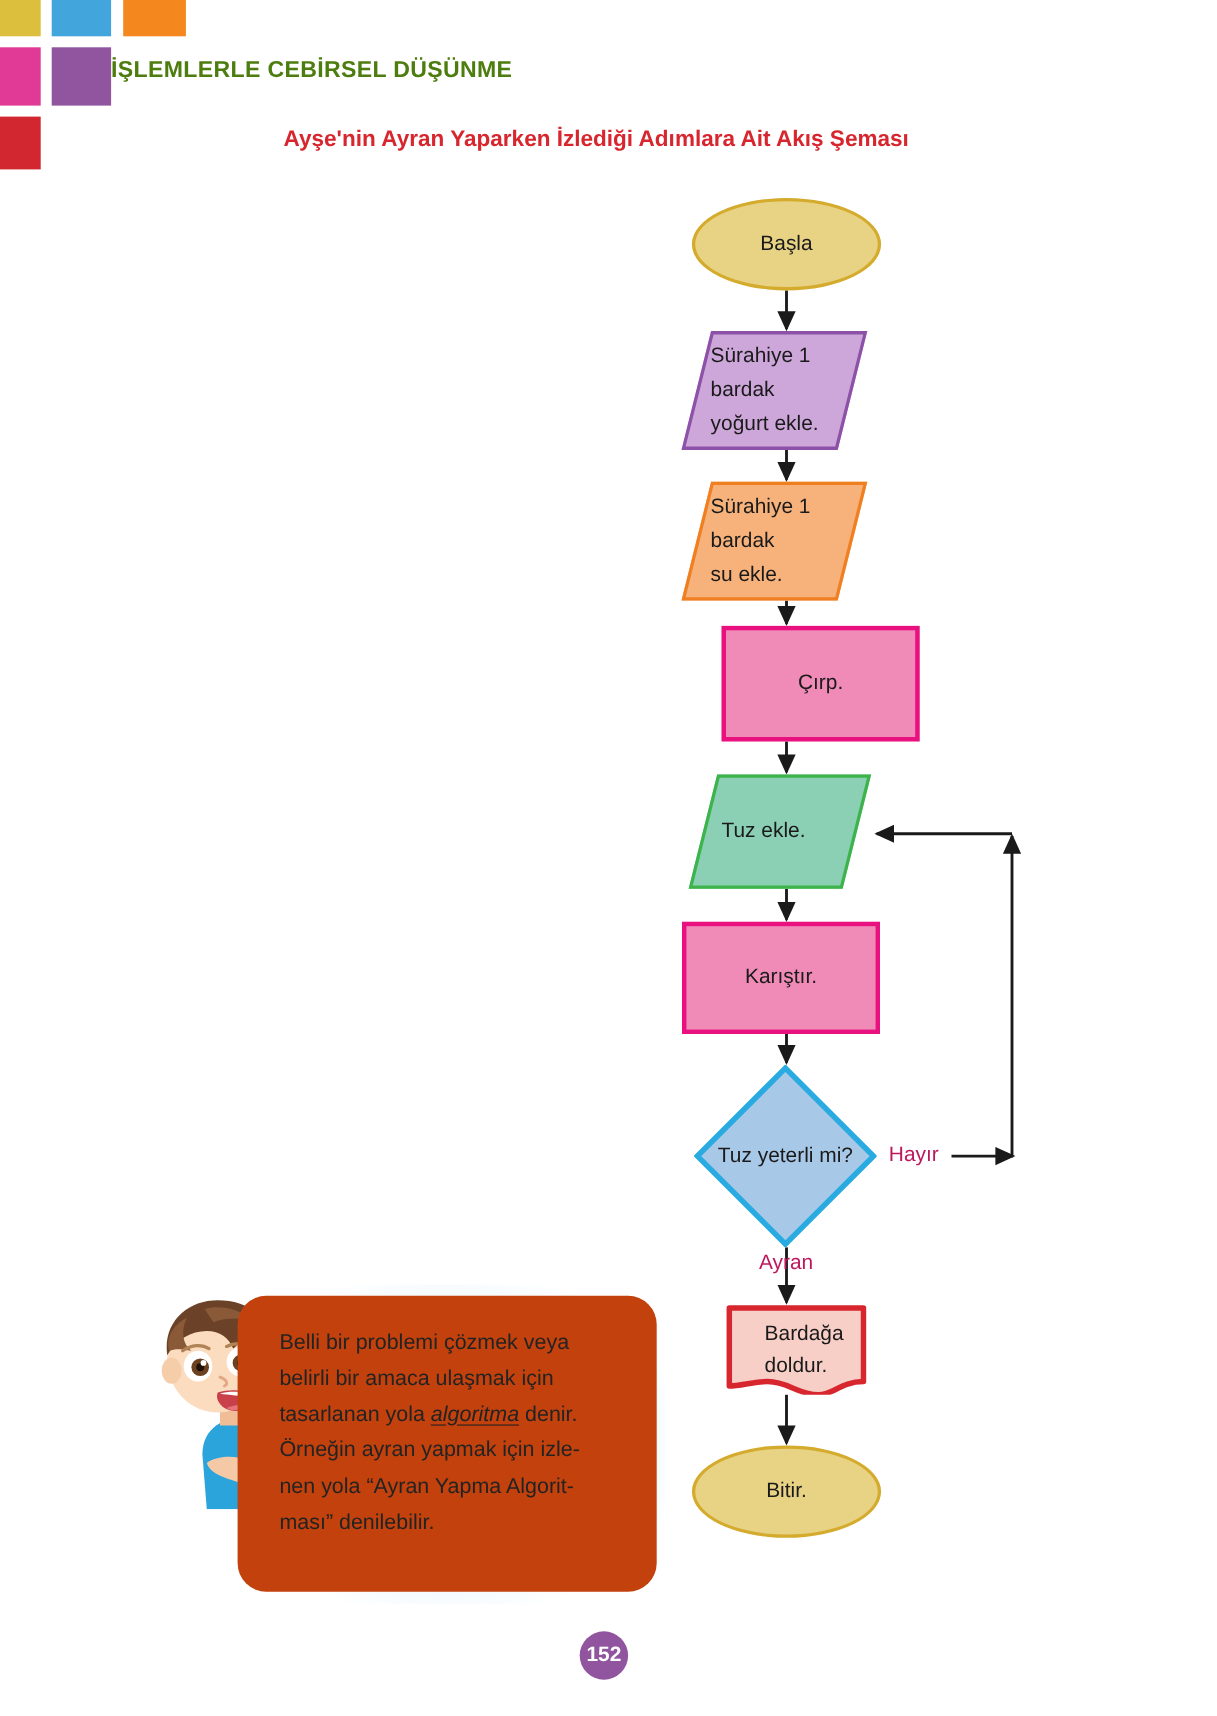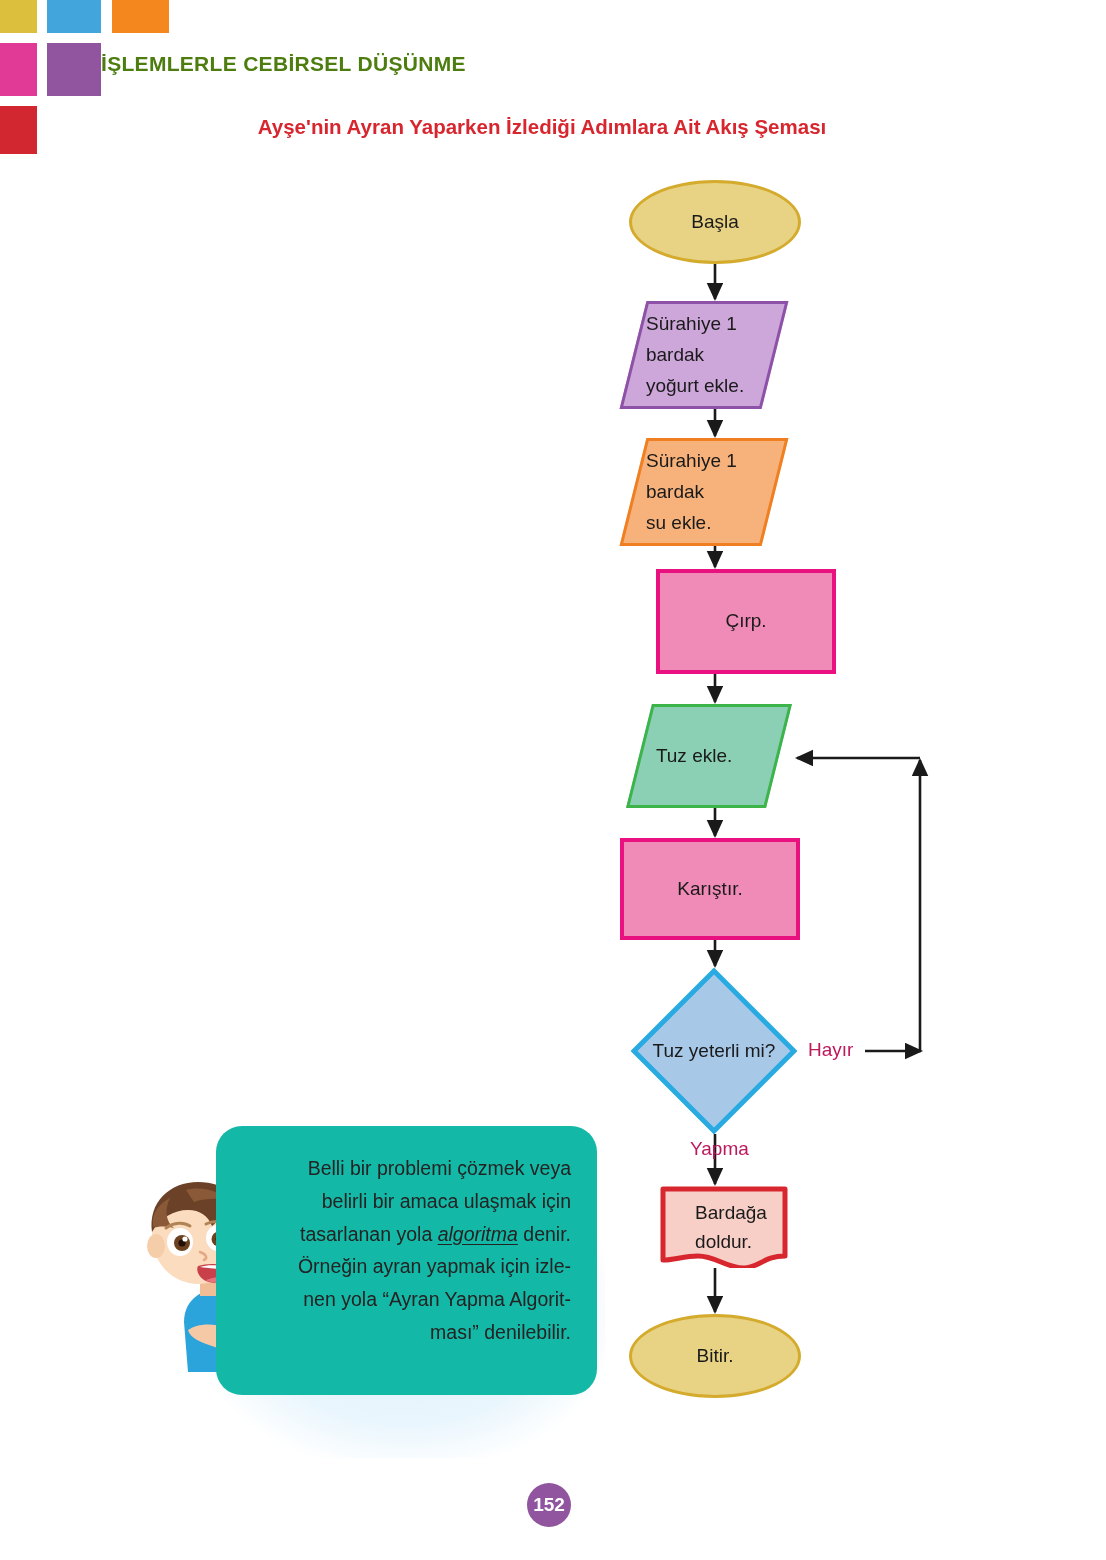--- a/index.html
+++ b/index.html
@@ -143,27 +143,26 @@
   
   .bubble-glow {
     position: absolute;
     left: 205px; top: 1168px;
     width: 400px; height: 290px;
     border-radius: 34px;
     background: radial-gradient(ellipse at center, #dceefc 0%, #eaf6fd 55%, rgba(255,255,255,0) 78%);
   }
   .bubble {
     position: absolute;
-    left: 216px; top: 1126px;
+    left: 216px; top: 1178px;
     width: 381px; height: 269px;
     box-sizing: border-box;
-    background: #14b8a6;
+    background: #c2410c;
     border-radius: 26px;
     padding: 26px 26px 20px 38px;
-    text-align: right;
   }
   .bubble-text {
     font-size: 19.5px;
     line-height: 1.68;
     color: #232323;
   }
   .bubble-text u { text-decoration: underline; text-underline-offset: 3px; font-style: italic; }
 
   
   .boy { position: absolute; left: 126px; top: 1172px; width: 150px; height: 200px; }
@@ -262,21 +261,21 @@
     </svg>
     <span class="node-text">Bardağa
 doldur.</span>
   </div>
 
   <div class="node n-end">
     <span class="node-text">Bitir.</span>
   </div>
 
   <div class="edge-label lbl-hayir">Hayır</div>
-  <div class="edge-label lbl-evet">Yapma</div>
+  <div class="edge-label lbl-evet">Ayran</div>
 </div>
 
 <div class="bubble-glow"></div>
 
 <svg class="boy" viewBox="0 0 150 200">
 
   <path d="M58,150 C58,126 78,116 98,116 L120,116 L120,200 L62,200 Z" fill="#2ba3db"></path>
   <path d="M96,118 C104,118 112,122 116,128 L116,200 L120,200 L120,116 Z" fill="#1e8dc4"></path>
 
   <path d="M62,158 C70,152 86,150 100,156 C108,160 112,166 110,172 C108,178 96,178 86,174 C74,170 64,166 62,158 Z" fill="#f6c9a6"></path>

